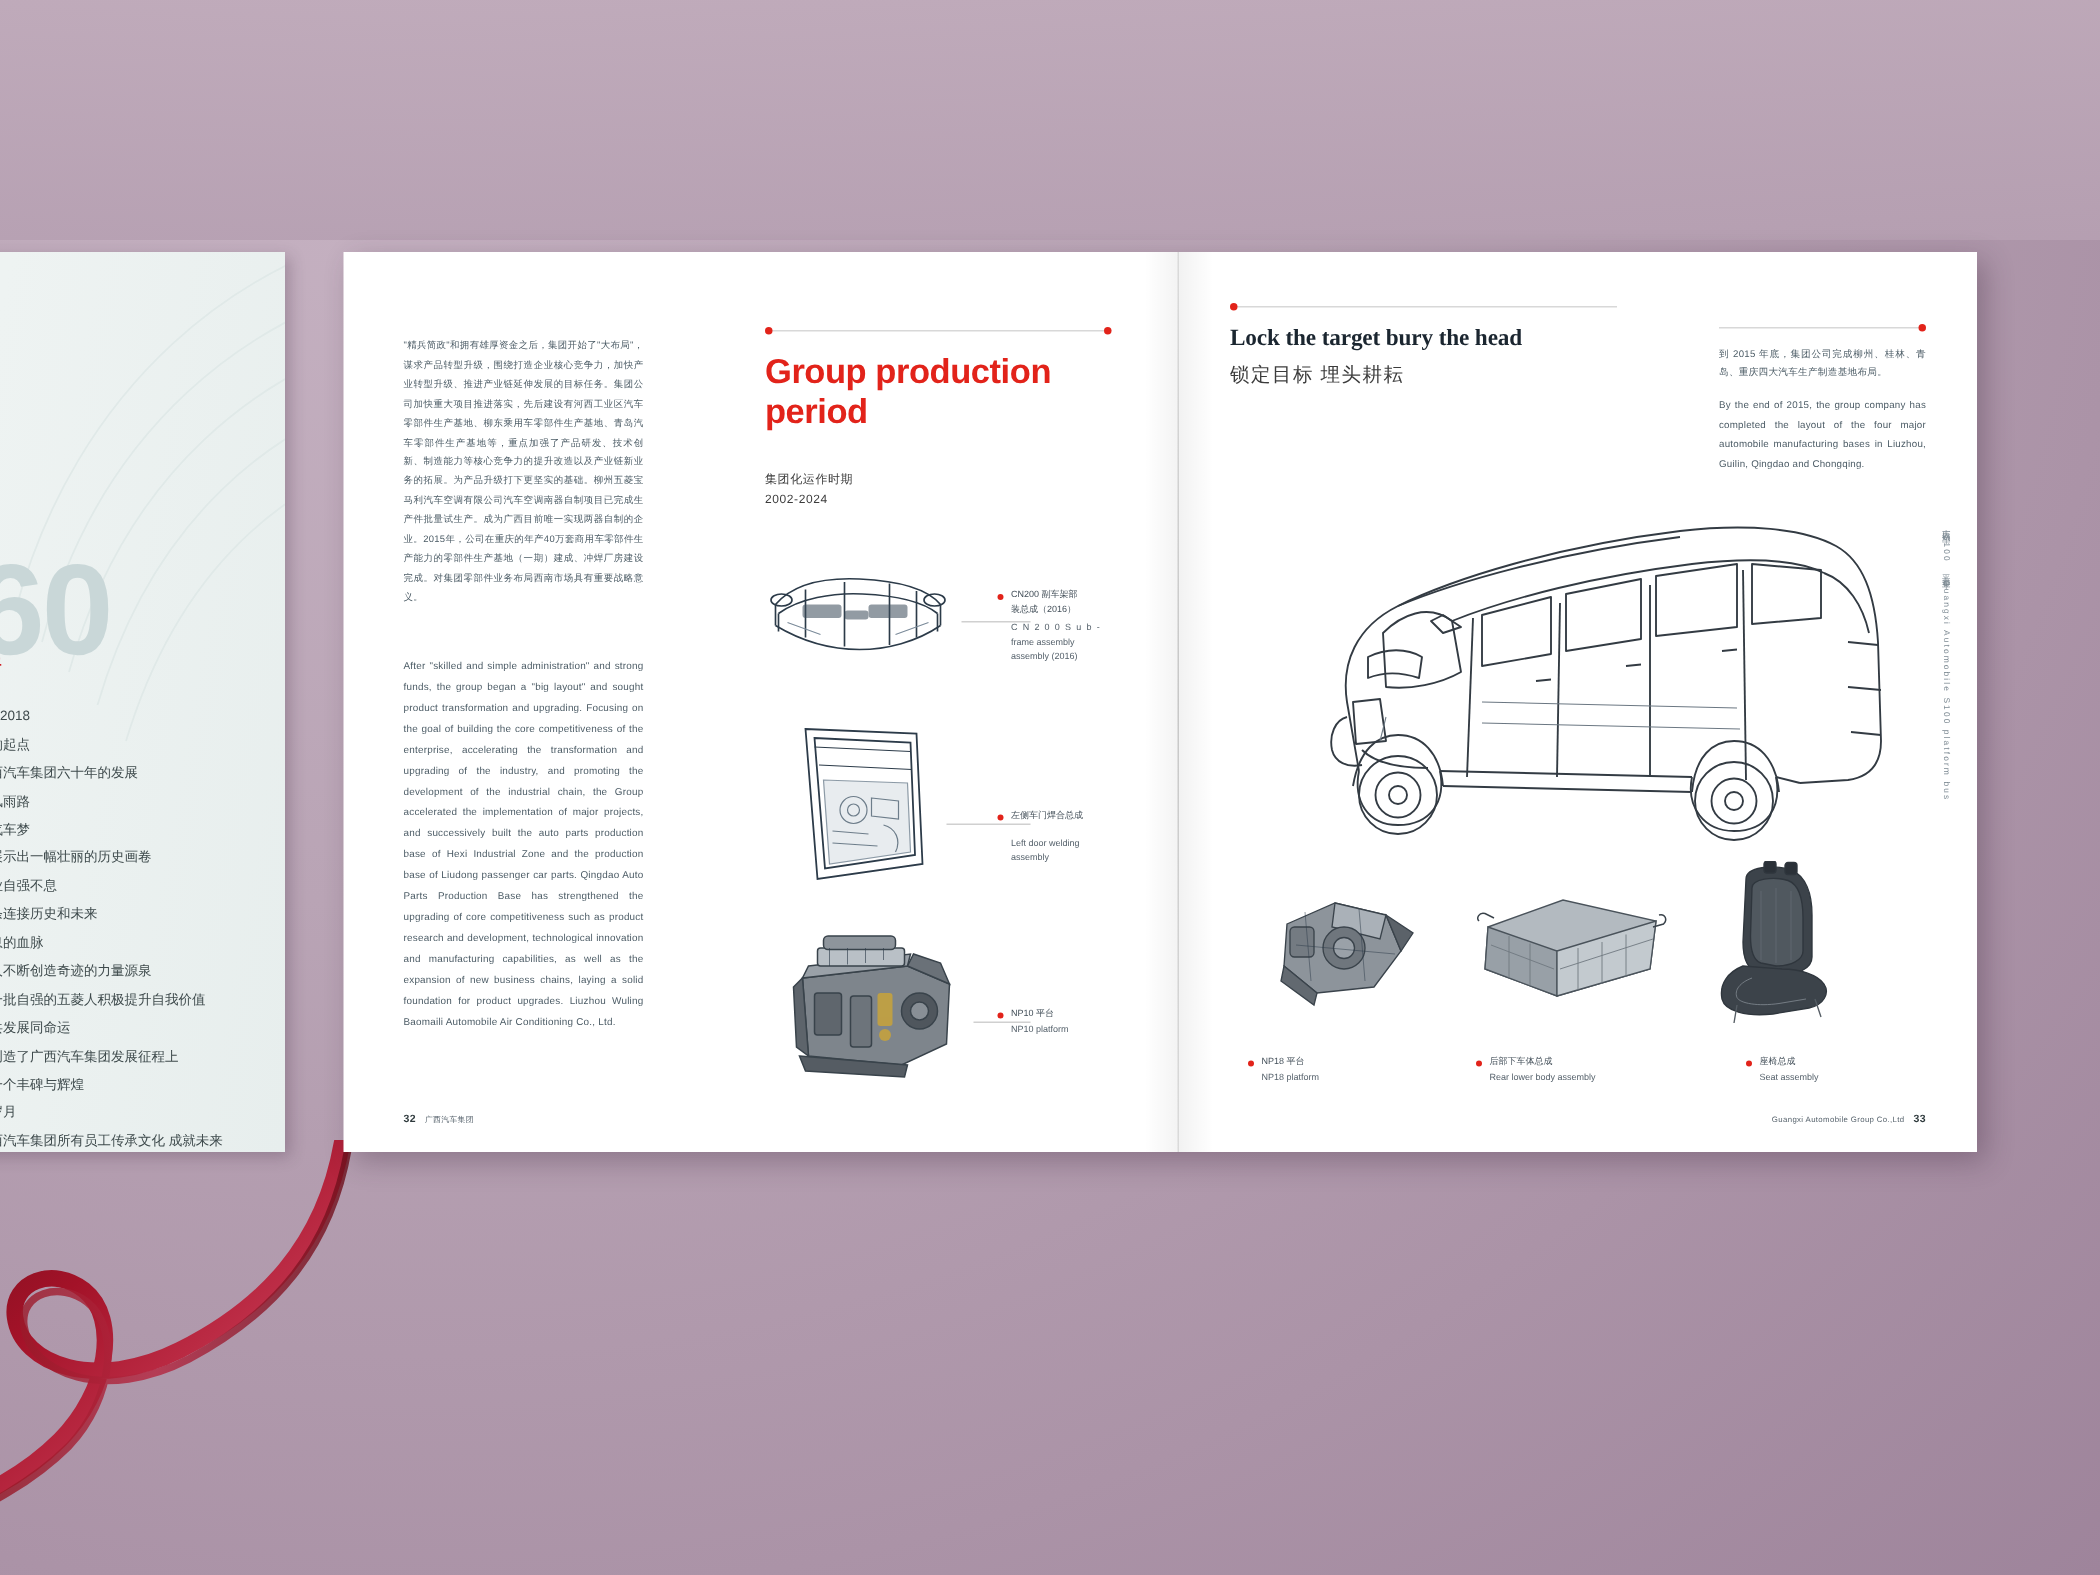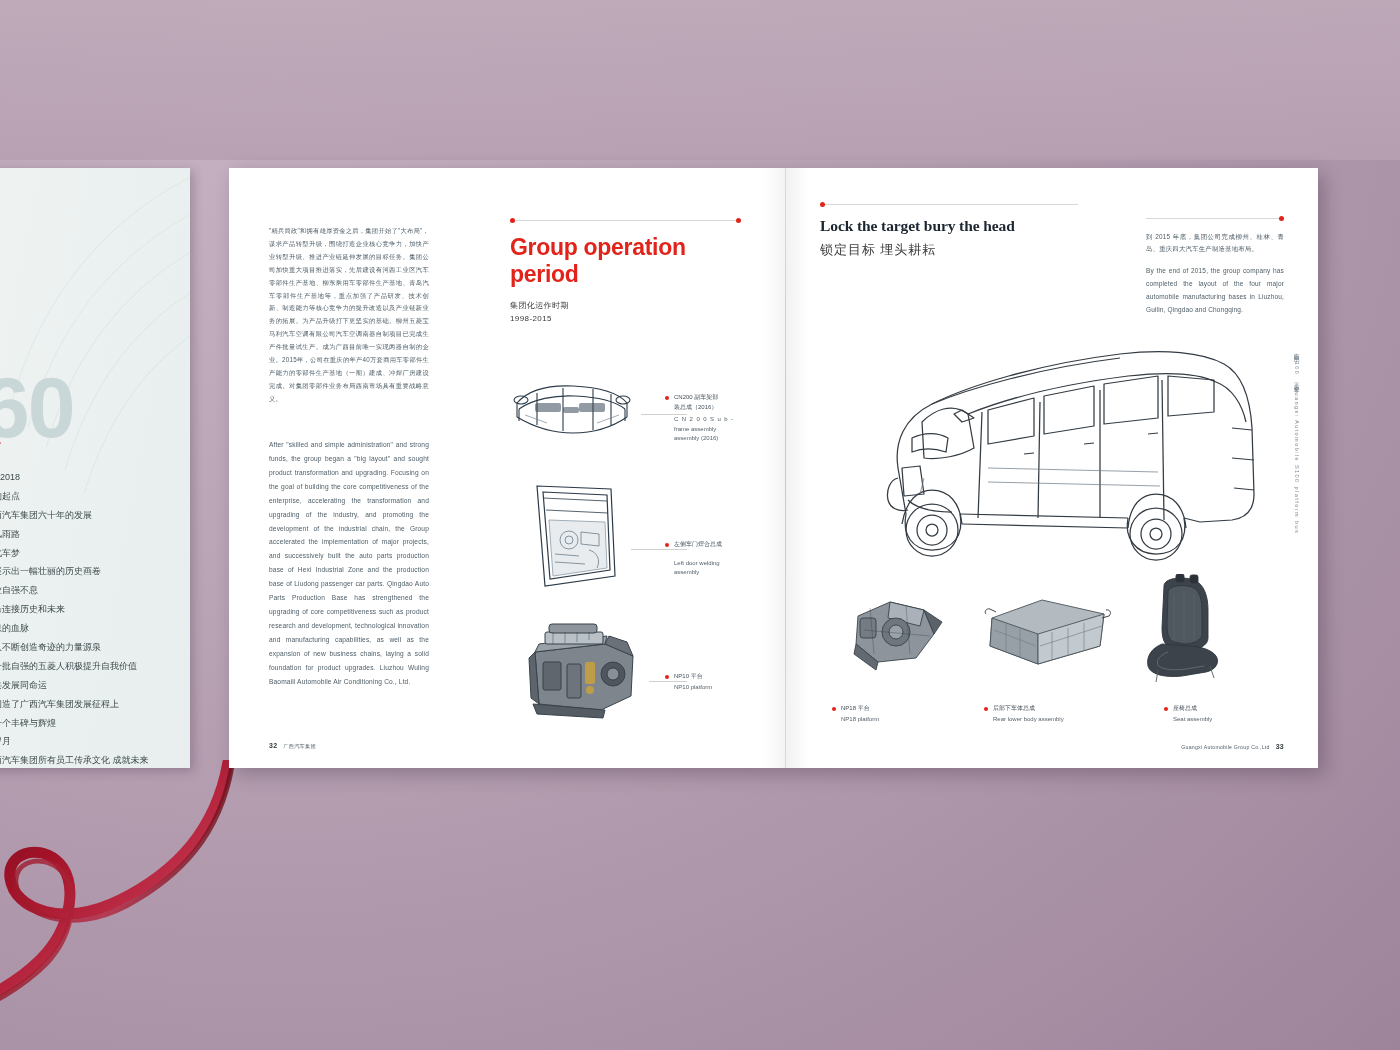--- a/index.html
+++ b/index.html
@@ -62,21 +62,21 @@
 
   .rule-head{position:absolute;}
   .rule-line{position:relative;height:1px;background:#d8d8d8;}
   .dot{position:absolute;width:5px;height:5px;border-radius:50%;background:#e2231a;top:-2px;}
   .dot.l{left:0;}
   .dot.r{right:0;}
   .title-red{
     color:#e2231a;font-size:23px;font-weight:bold;letter-spacing:-.3px;margin-top:13px;
     font-family:"Liberation Sans", sans-serif;
   }
-  .subtitle-cn{font-size:8px;color:#3c3c3c;margin-top:12px;line-height:1.55;letter-spacing:.4px;}
+  .subtitle-cn{font-size:8px;color:#3c3c3c;margin-top:26px;line-height:1.55;letter-spacing:.4px;}
 
   .title-dark{color:#1b2630;font-size:15.5px;font-weight:bold;margin-top:12px;letter-spacing:-.1px;}
   .subtitle-cn2{font-size:13px;color:#3c3c3c;margin-top:6px;letter-spacing:1px;}
 
   .callout{position:absolute;}
   .callout .cdot{width:4px;height:4px;border-radius:50%;background:#e2231a;position:absolute;left:0;top:3px;}
   .callout .ctext{margin-left:9px;}
   .callout .cn{font-size:6px;color:#44505a;line-height:1.6;white-space:nowrap;}
   .callout .en{font-size:6px;color:#55616b;line-height:1.6;margin-top:3px;}
   .callout .en.tight{letter-spacing:.9px;}
@@ -169,23 +169,23 @@
     <div class="col-text">
       <div class="cn-para">"精兵简政"和拥有雄厚资金之后，集团开始了"大布局"，谋求产品转型升级，围绕打造企业核心竞争力，加快产业转型升级、推进产业链延伸发展的目标任务。集团公司加快重大项目推进落实，先后建设有河西工业区汽车零部件生产基地、柳东乘用车零部件生产基地、青岛汽车零部件生产基地等，重点加强了产品研发、技术创新、制造能力等核心竞争力的提升改造以及产业链新业务的拓展。为产品升级打下更坚实的基础。柳州五菱宝马利汽车空调有限公司汽车空调南器自制项目已完成生产件批量试生产。成为广西目前唯一实现两器自制的企业。2015年，公司在重庆的年产40万套商用车零部件生产能力的零部件生产基地（一期）建成、冲焊厂房建设完成。对集团零部件业务布局西南市场具有重要战略意义。</div>
       <div class="en-para">After "skilled and simple administration" and strong funds, the group began a "big layout" and sought product transformation and upgrading. Focusing on the goal of building the core competitiveness of the enterprise, accelerating the transformation and upgrading of the industry, and promoting the development of the industrial chain, the Group accelerated the implementation of major projects, and successively built the auto parts production base of Hexi Industrial Zone and the production base of Liudong passenger car parts. Qingdao Auto Parts Production Base has strengthened the upgrading of core competitiveness such as product research and development, technological innovation and manufacturing capabilities, as well as the expansion of new business chains, laying a solid foundation for product upgrades. Liuzhou Wuling Baomaili Automobile Air Conditioning Co., Ltd.</div>
     </div>
 
     <div class="rule-head" style="left:281px;top:52px;width:231px;">
       <div class="rule-line">
         <span class="dot l"></span>
         <span class="dot r"></span>
       </div>
-      <div class="title-red">Group operation period</div>
+      <div class="title-red">Group production period</div>
       <div class="subtitle-cn">集团化运作时期</div>
-      <div class="subtitle-cn" style="margin-top:1px;">1998-2015</div>
+      <div class="subtitle-cn" style="margin-top:1px;">2002-2024</div>
     </div>
 
     <div class="illus" style="left:278px;top:205px;">
       <svg width="130" height="70" viewBox="0 0 130 70">
         <g fill="none" stroke="#2c3b49" stroke-width="1.1">
           <path d="M10,30 C22,16 44,12 66,13 C88,14 110,18 120,30"></path>
           <path d="M12,36 C26,26 48,22 68,23 C90,24 108,28 118,36"></path>
           <path d="M10,30 L10,44 M120,30 L120,44 M12,36 L12,48 M118,36 L118,48"></path>
           <path d="M10,44 C30,56 50,60 66,60 C84,60 104,55 120,44"></path>
           <path d="M30,20 L30,52 M56,15 L56,58 M86,16 L86,57 M104,21 L104,52"></path>

